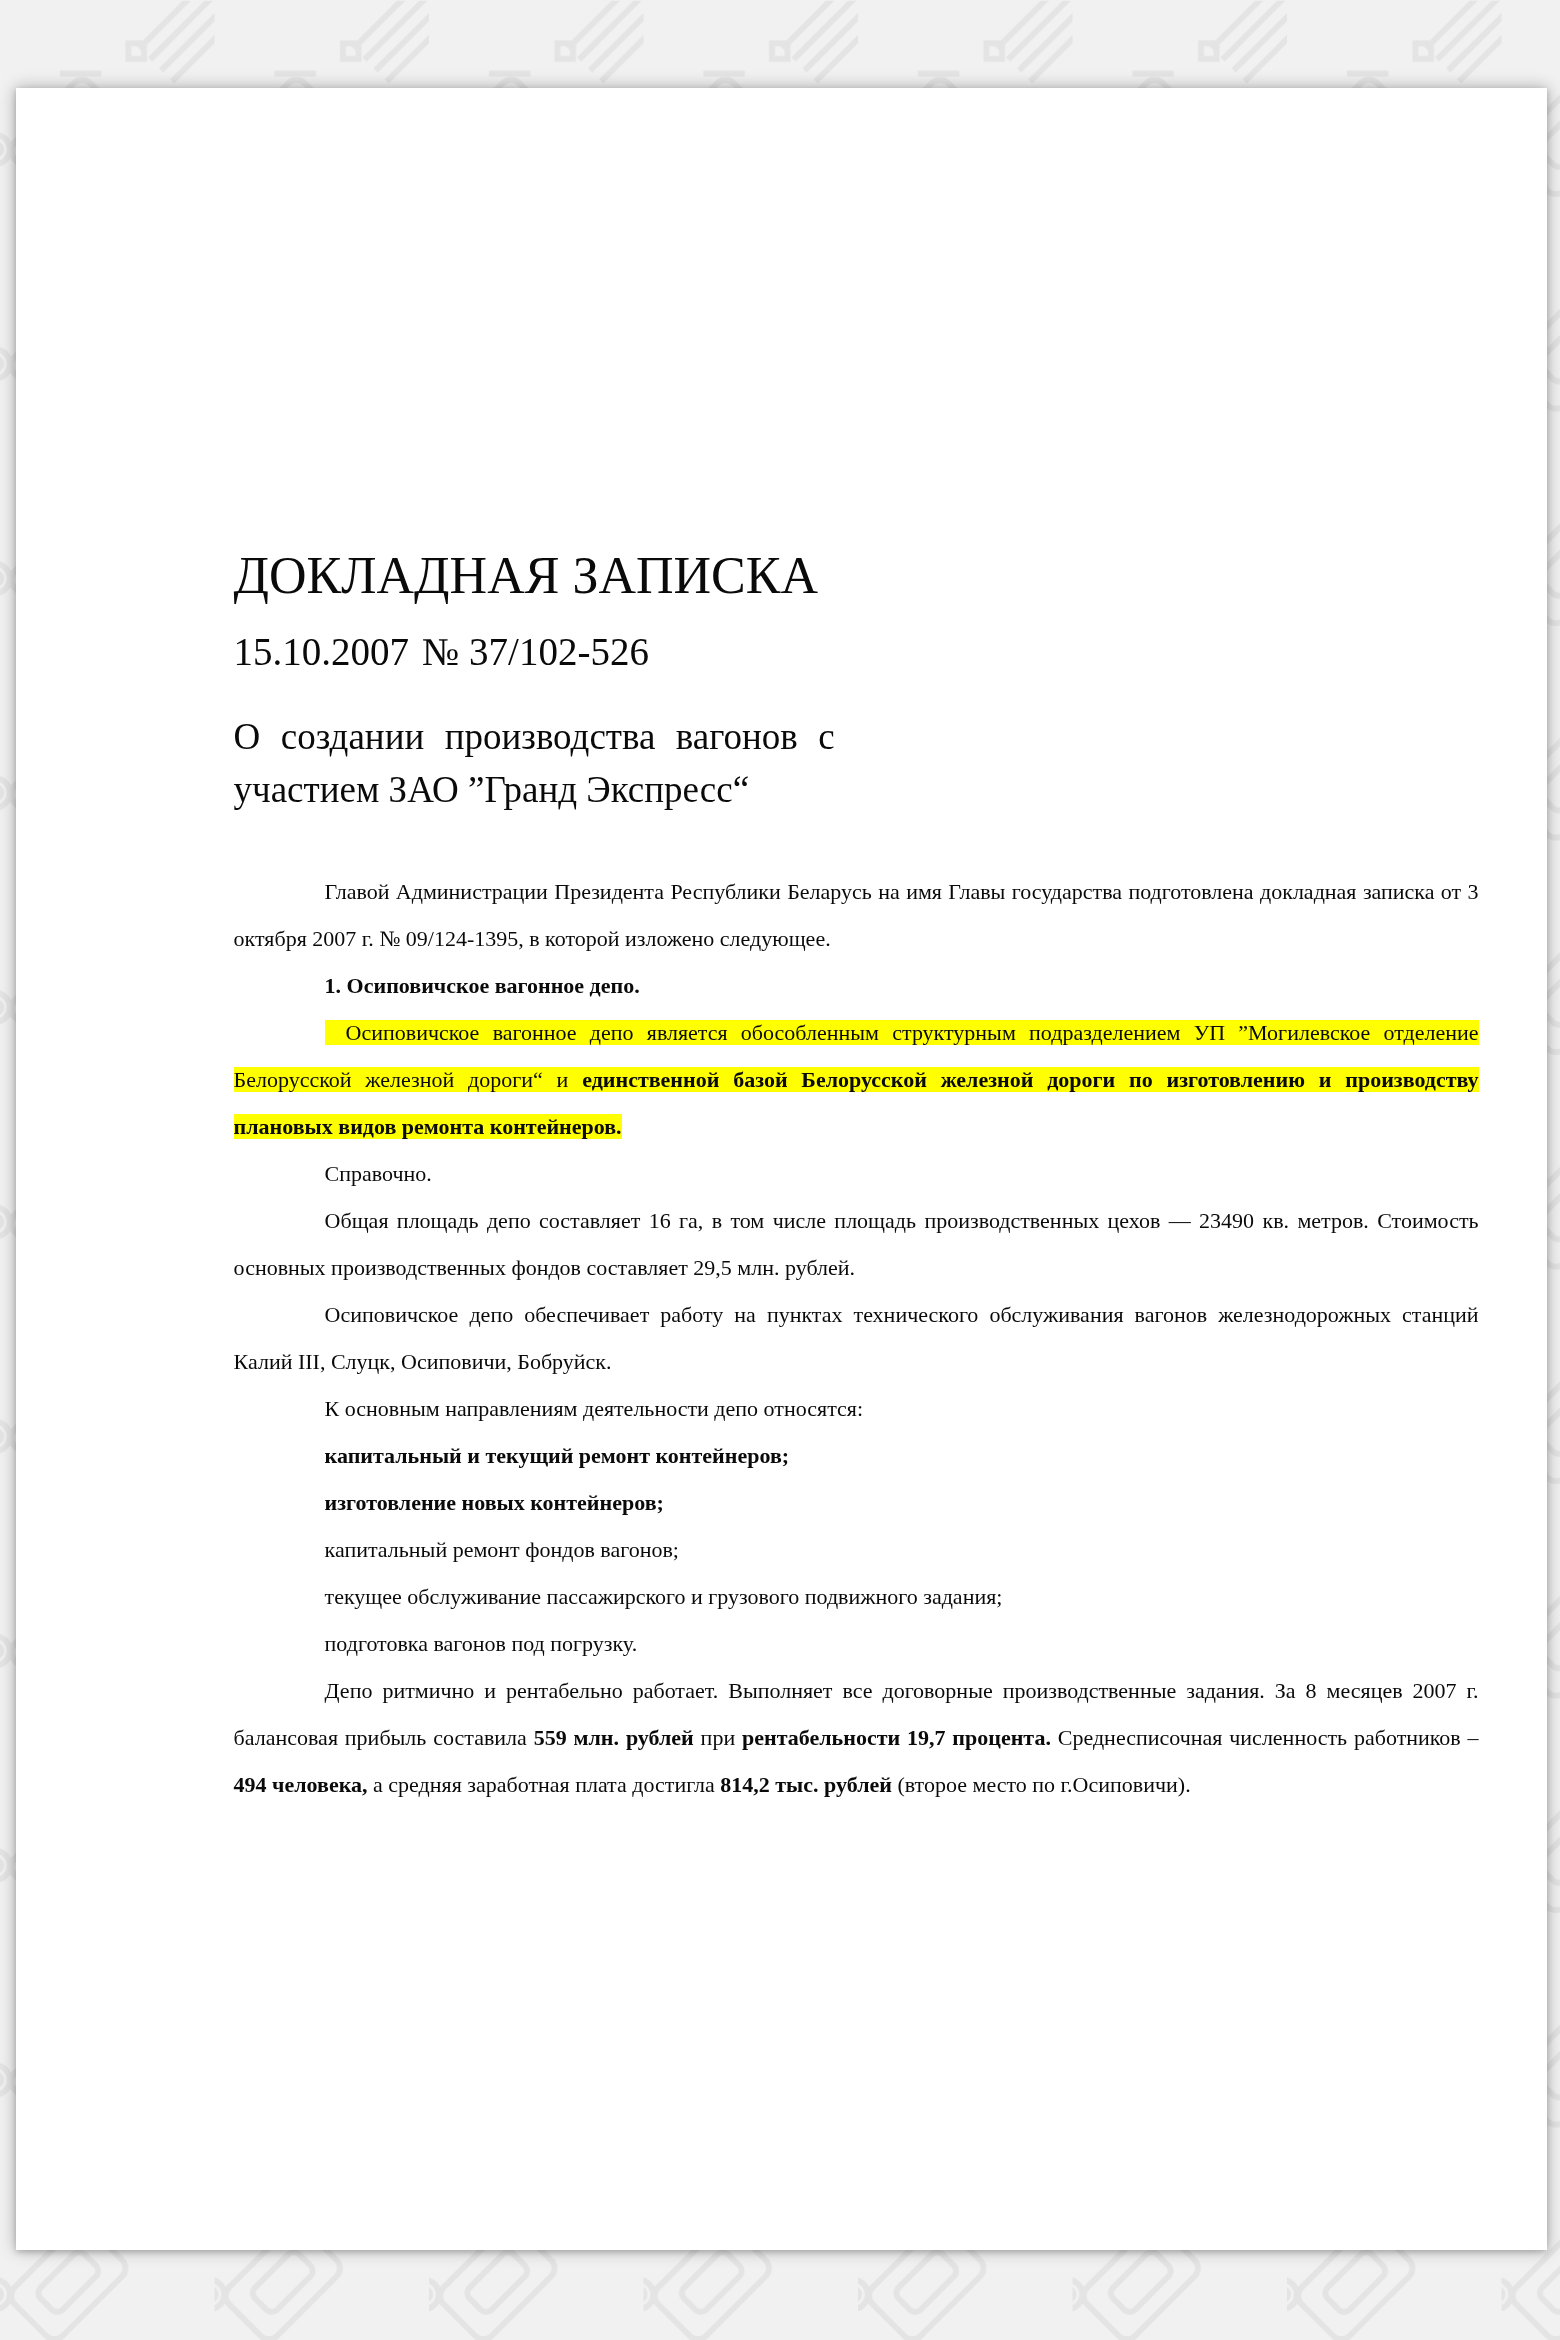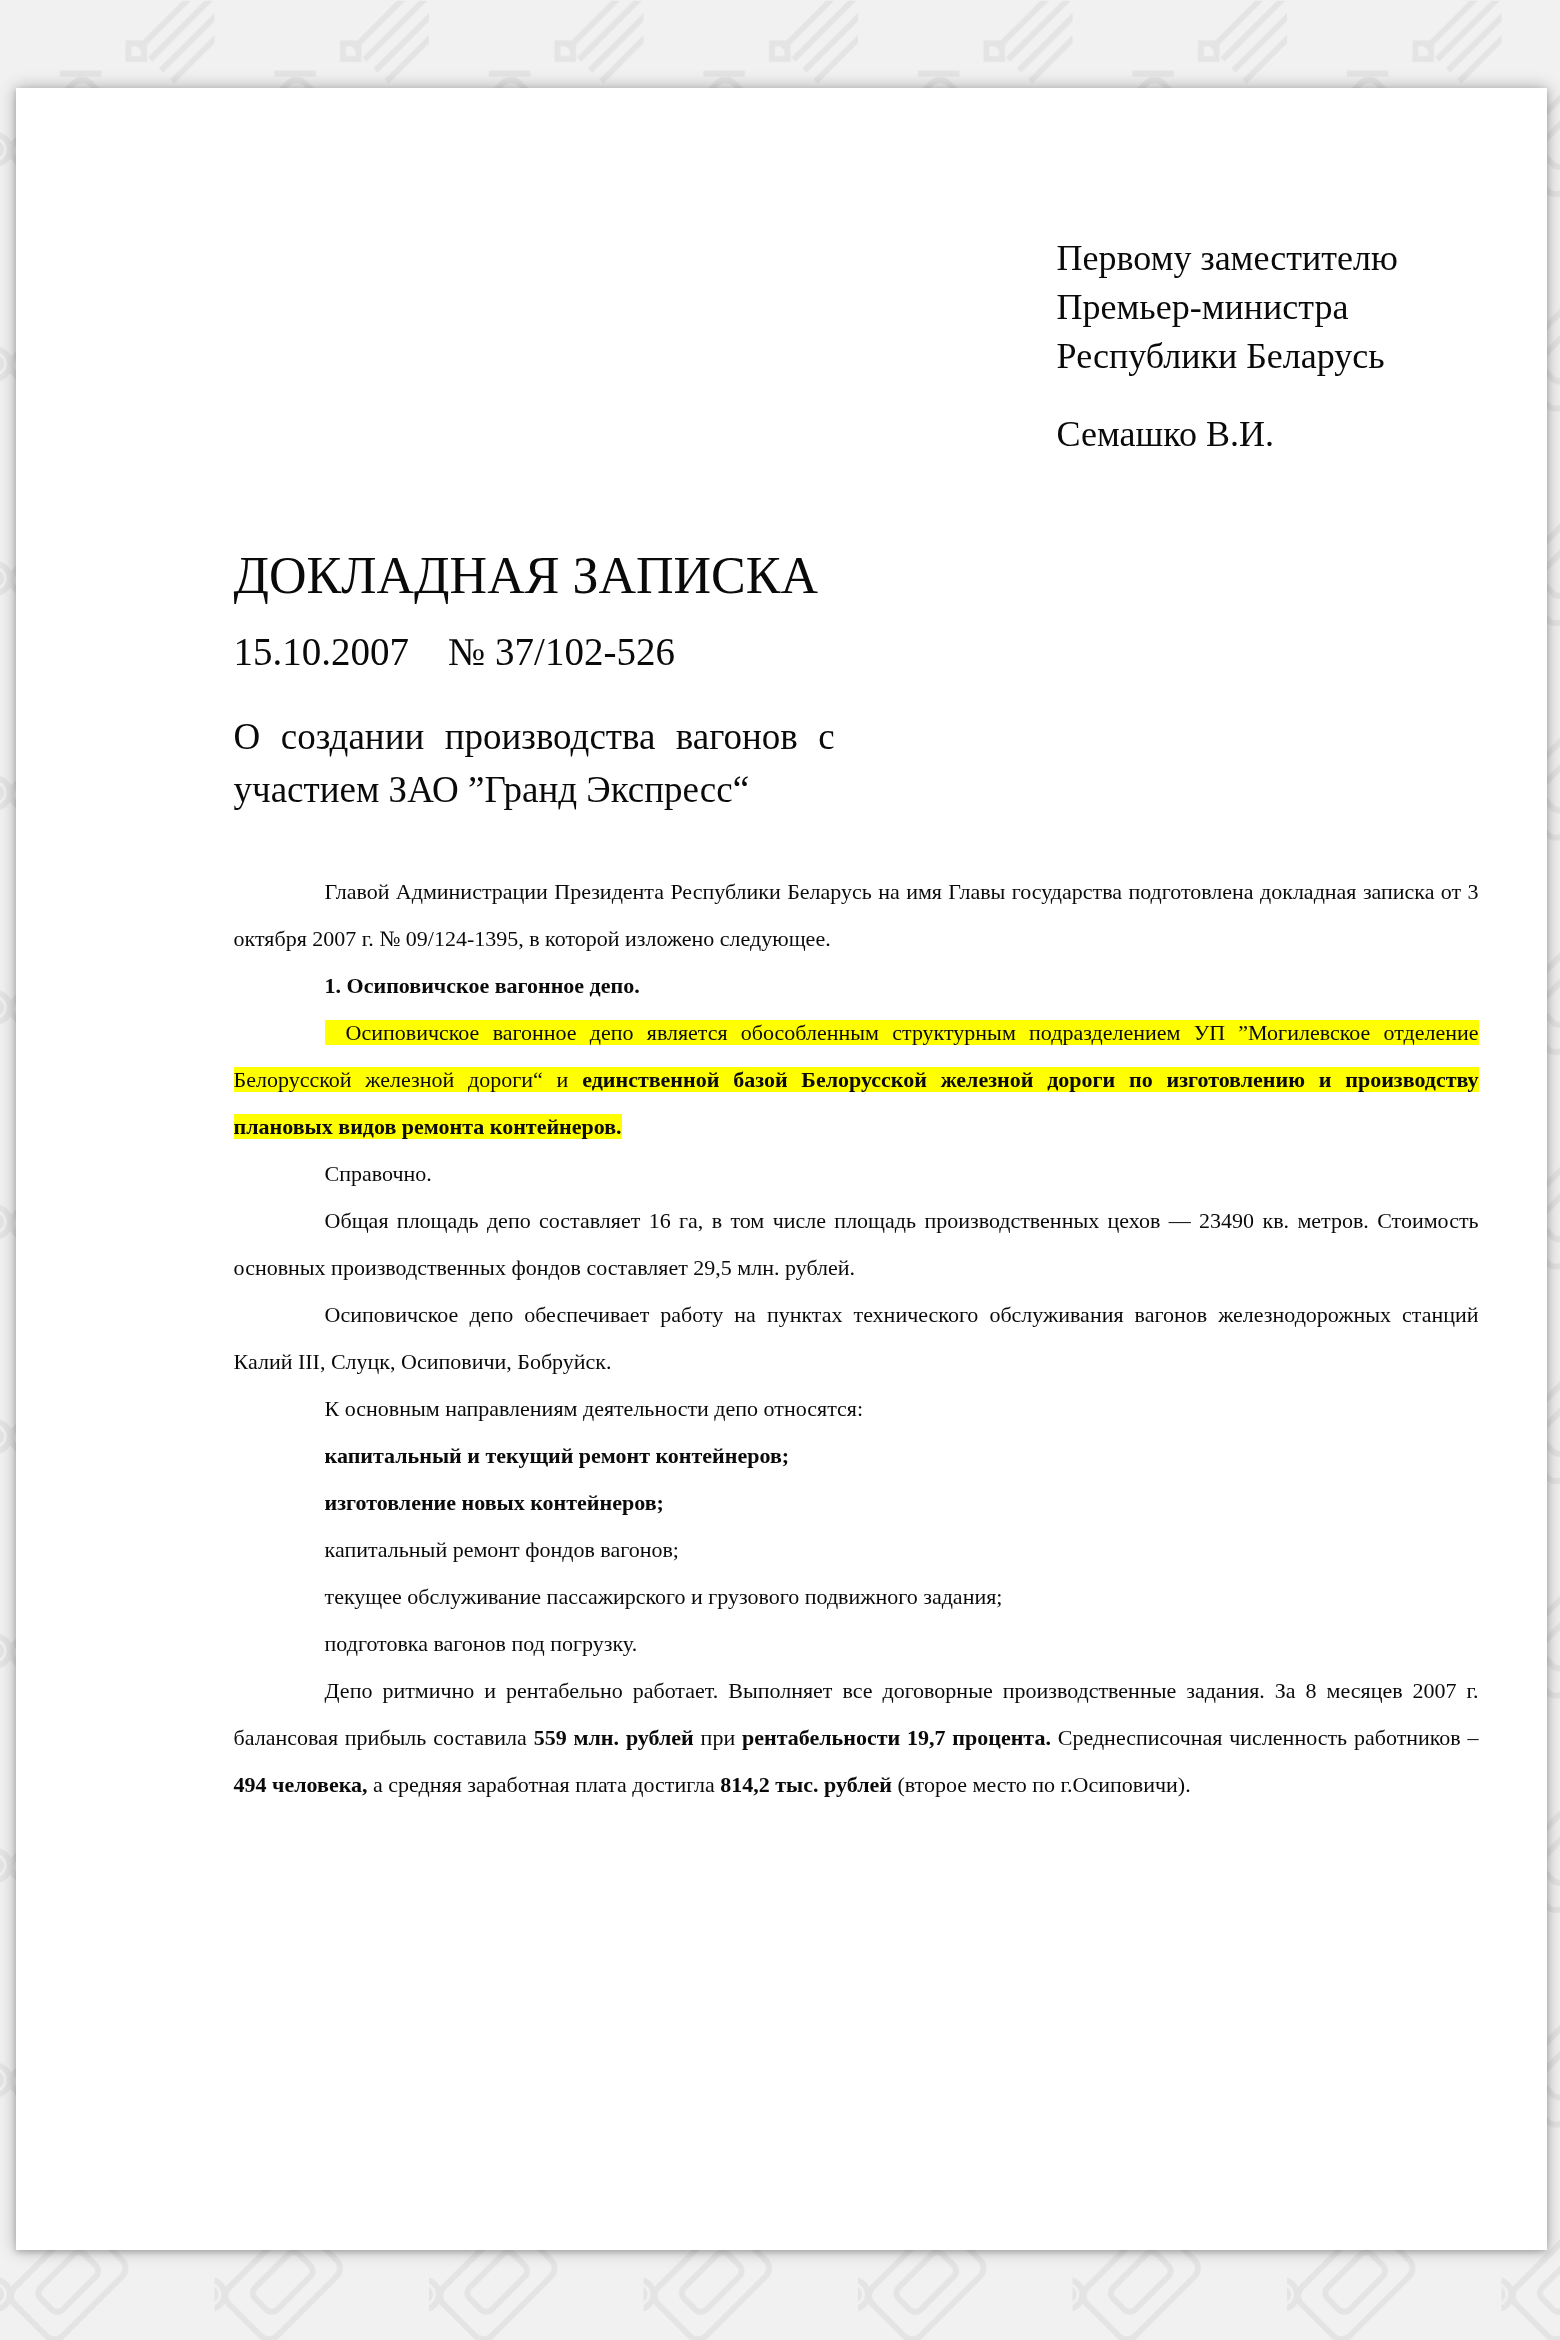--- a/index.html
+++ b/index.html
@@ -25,21 +25,21 @@
   }
   .addressee-name { margin-top: 29px; }
   .doc-title {
     position: absolute; left: 218px; top: 462px;
     font-size: 52px; line-height: 51px; white-space: nowrap;
   }
   .doc-dateline {
     position: absolute; left: 218px; top: 540px;
     font-size: 39px; line-height: 47px; white-space: nowrap;
   }
-  .doc-number { margin-left: 39px; }
+  .doc-number { margin-left: 13px; }
   .subject {
     position: absolute; left: 218px; top: 622px;
     width: 601px; font-size: 37px; line-height: 53px;
   }
   .subject-line1 { text-align: justify; text-align-last: justify; }
   .body-flow {
     position: absolute; left: 218px; top: 780px;
     width: 1245px; font-size: 22px; line-height: 47px;
   }
   .para { text-align: justify; text-indent: 91px; }
@@ -71,26 +71,20 @@
           <path d="M -40 28 L 64 28"></path>
           <rect x="-52" y="-28" width="16" height="16" transform="rotate(45 -44 -20)"></rect>
         </g>
       </pattern>
     </defs>
     <rect width="1600" height="2400" fill="url(#bgpat)"></rect>
   </svg>
 
   <div class="paper">
 
-    <div class="addressee">
-      <div>Первому заместителю</div>
-      <div>Премьер-министра</div>
-      <div>Республики Беларусь</div>
-      <div class="addressee-name">Семашко В.И.</div>
-    </div>
 
     <div class="doc-title">ДОКЛАДНАЯ ЗАПИСКА</div>
 
     <div class="doc-dateline">
       <span>15.10.2007</span><span class="doc-number">№ 37/102-526</span>
     </div>
 
     <div class="subject">
       <div class="subject-line1">О создании производства вагонов с</div>
       <div>участием ЗАО ”Гранд Экспресс“</div>

